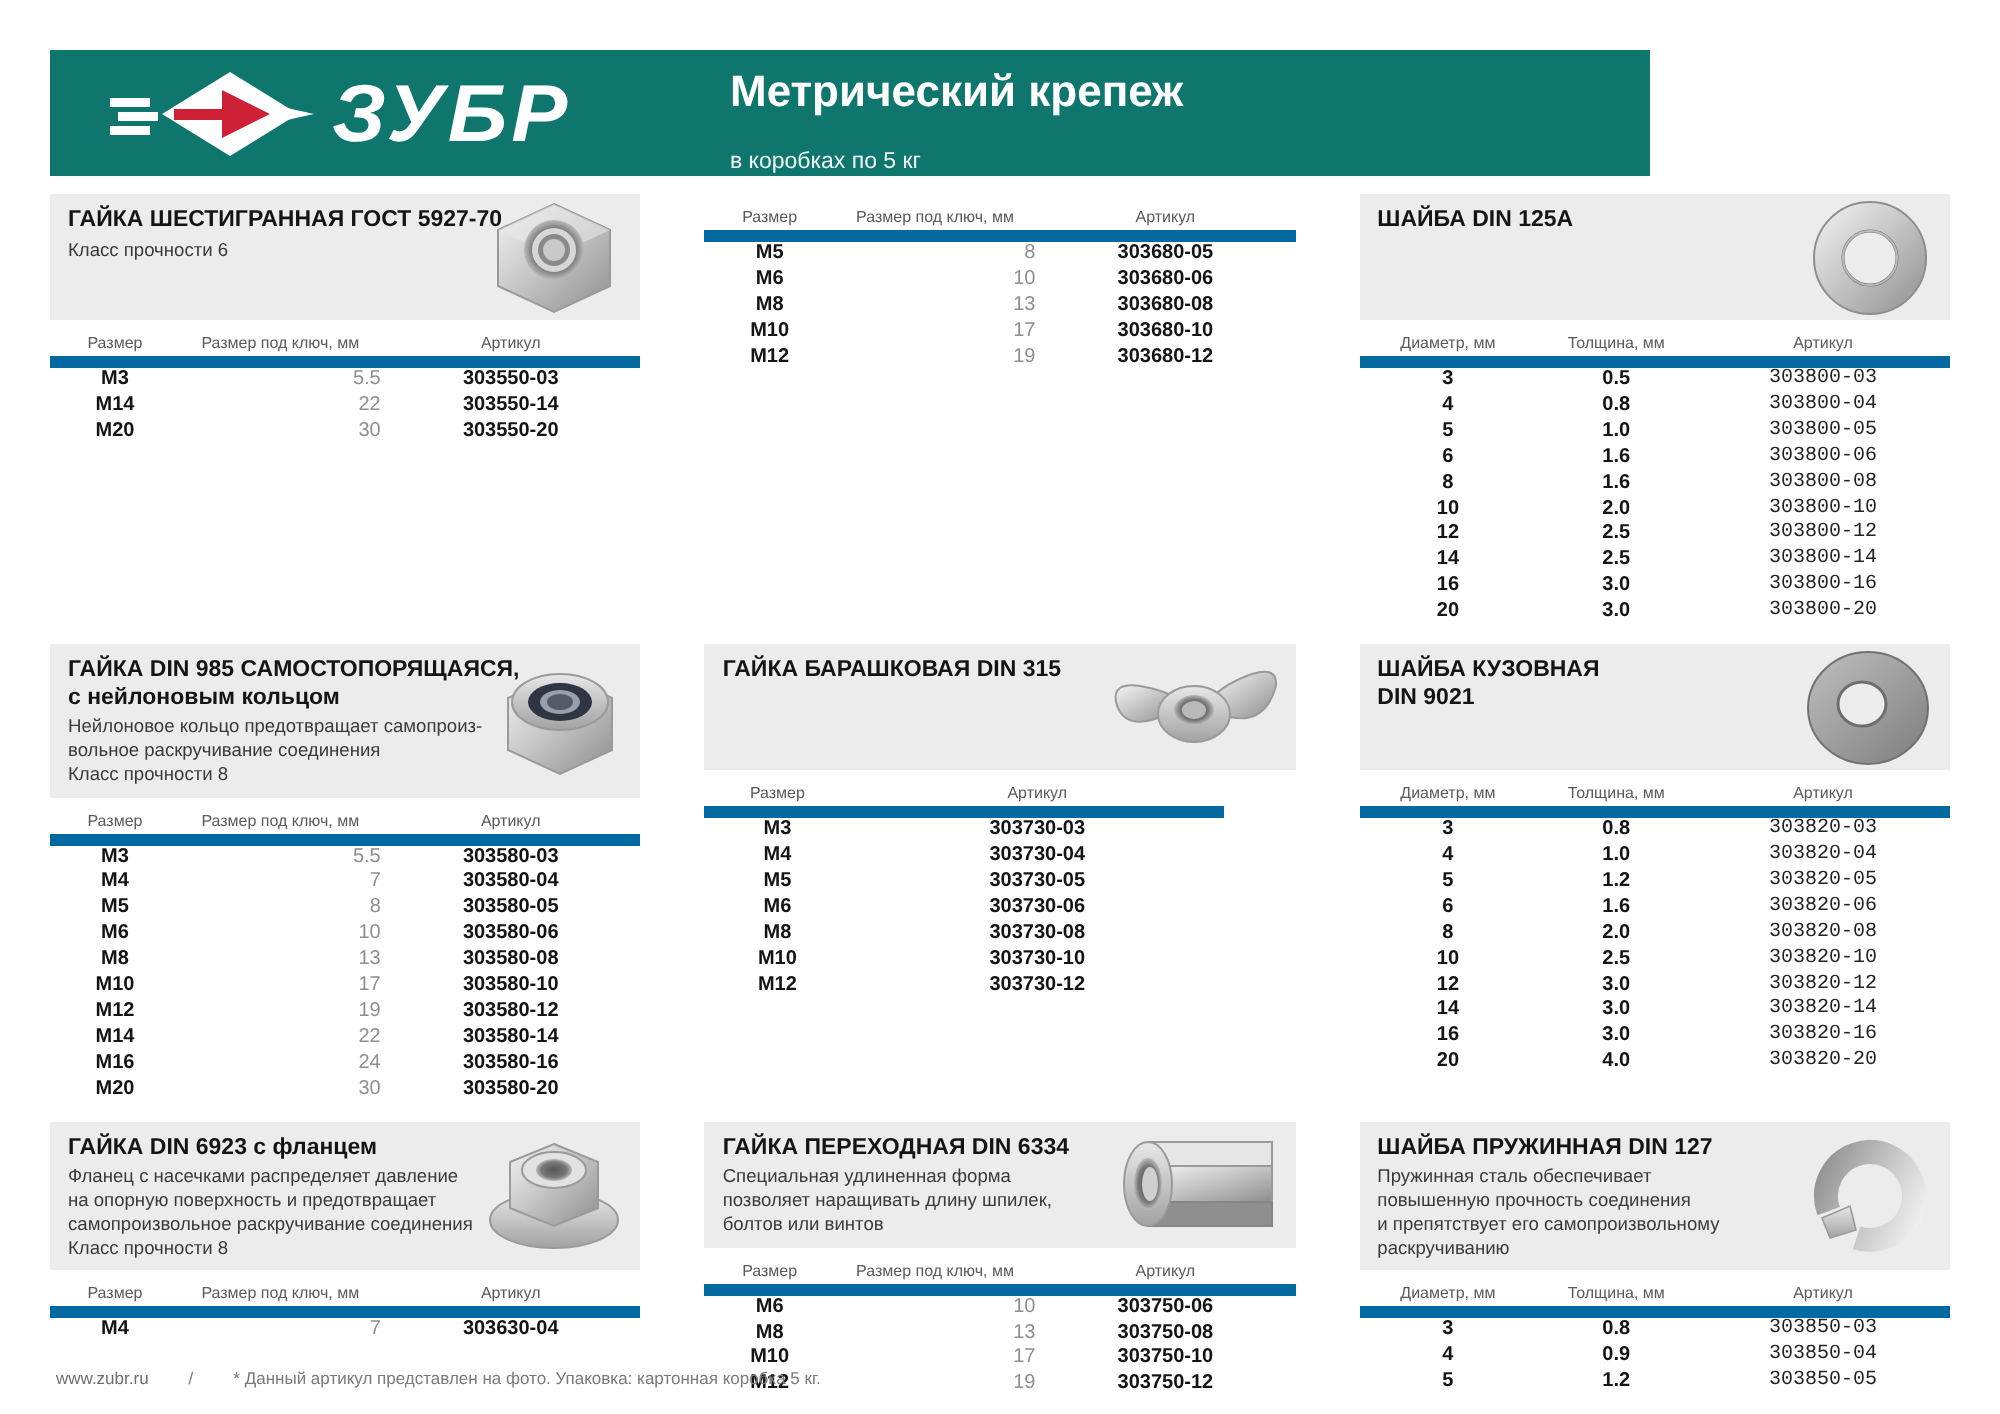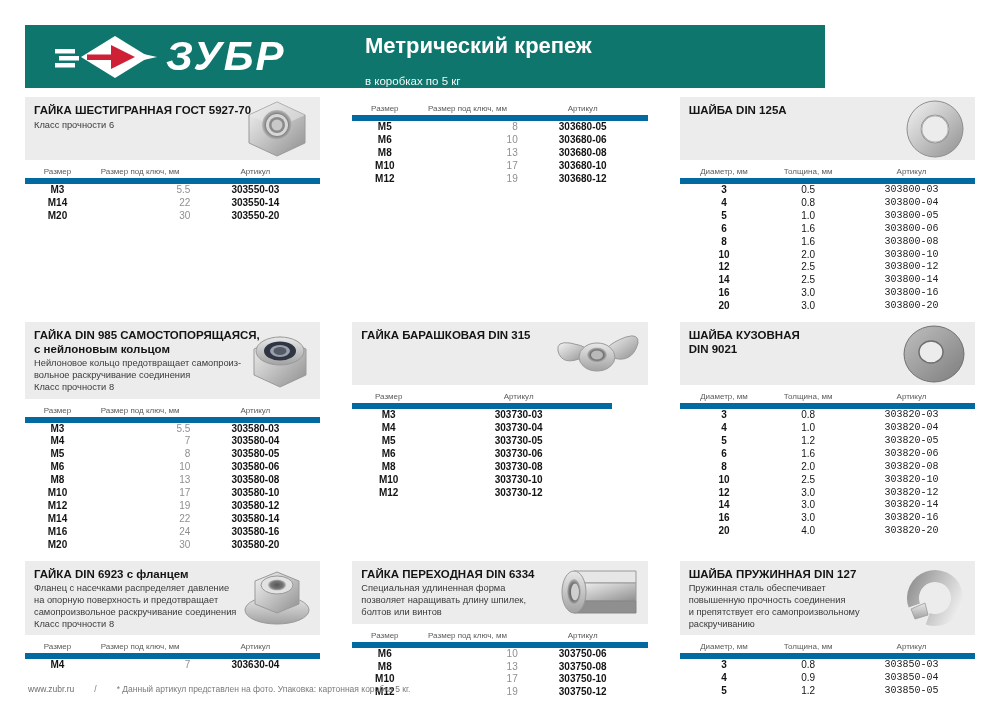--- a/index.html
+++ b/index.html
@@ -29,21 +29,21 @@
   tbody td { font-size:10px; line-height:10.9px; padding:1px 0; text-align:center; color:#141414; }
   tbody td:first-child { font-weight:700;text-align:center; }
 
   
   table.n3 th:nth-child(1){width:22%} table.n3 th:nth-child(2){width:34%} table.n3 th:nth-child(3){width:44%}
   table.n3 td:nth-child(2){ color:#8f8f8f; font-weight:400;text-align:right; }
   table.n3 td:nth-child(3){ font-weight:700; }
 
   
   table.w3 th:nth-child(1){width:30%} table.w3 th:nth-child(2){width:27%} table.w3 th:nth-child(3){width:43%}
-  table.w3 td:nth-child(2){ font-weight:400; }
+  table.w3 td:nth-child(2){ font-weight:700; }
   table.w3 td:nth-child(3){ font-weight:400; color:#232323;font-family:Liberation Mono, monospace; }
 
   
   table.n2 { width:88%; }
   table.n2 th:nth-child(1){width:28%} table.n2 th:nth-child(2){width:72%}
   table.n2 td:nth-child(2){ font-weight:700; }
 
   
   .footer { position:absolute; left:28px; top:684px; font-size:8.5px; color:#7a7a7a; display:flex; gap:20px; align-items:baseline; }
   .footer .site { color:#6e6e6e; }

